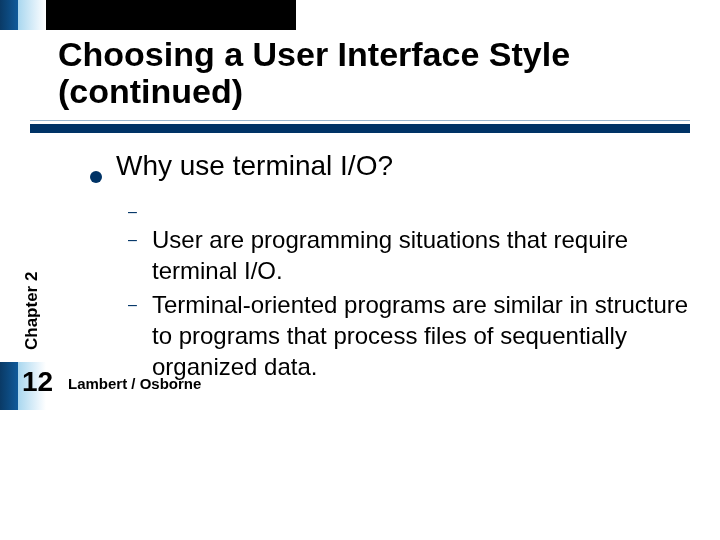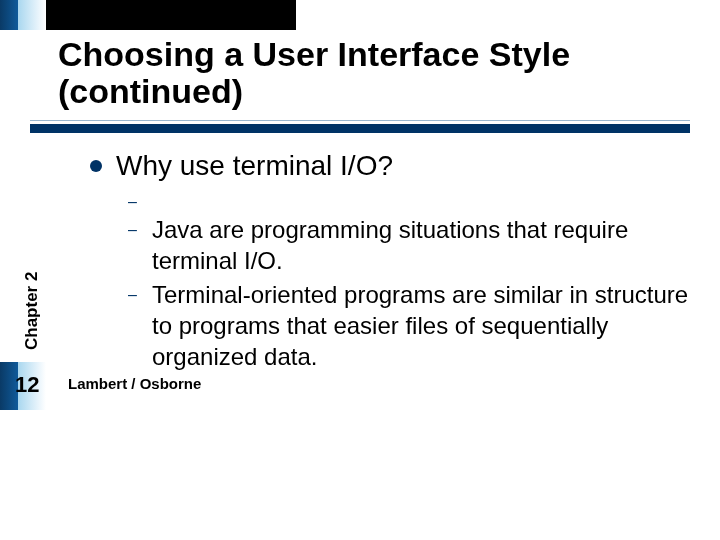--- a/index.html
+++ b/index.html
@@ -73,22 +73,22 @@
 
   .body {
     position: absolute;
     left: 90px; top: 148px;
     width: 600px;
     color: #000;
   }
 
   .level1 {
     display: flex;
-    align-items: flex-start;
-    margin-bottom: 4px;
+    align-items: flex-end;
+    margin-bottom: 14px;
   }
   .level1 .bullet {
     width: 12px; height: 12px;
     border-radius: 50%;
     background: #003366;
     margin-top: 12px;
     margin-right: 14px;
     flex-shrink: 0;
   }
   .level1 .text {
@@ -142,22 +142,22 @@
     background: linear-gradient(to right, #0a3a66, #0f5a9a);
   }
   .deco-bottom .b {
     position: absolute; left: 18px; bottom: 0;
     width: 28px; height: 48px;
     background: linear-gradient(to right, #a9d7ef, #e6f3fb 70%, #ffffff);
   }
 
   .page-num {
     position: absolute;
-    left: 15px; bottom: 12px;
-    font-size: 22px;
+    left: 22px; bottom: 12px;
+    font-size: 28px;
     font-weight: bold;
     color: #000;
   }
 
   .footer-left {
     position: absolute;
     left: 68px; bottom: 18px;
     font-size: 15px;
     font-weight: bold;
     color: #000;
@@ -189,25 +189,25 @@
     <div class="level1">
       <div class="bullet"></div>
       <div class="text">Why use terminal I/O?</div>
     </div>
     <div class="level2-list">
       <div class="level2">
         <div class="dash">–</div>
       </div>
       <div class="level2">
         <div class="dash">–</div>
-        <div class="text">Java are programming situations that require terminal I/O.</div>
+        <div class="text">User are programming situations that require terminal I/O.</div>
       </div>
       <div class="level2">
         <div class="dash">–</div>
-        <div class="text">Terminal-oriented programs are similar in structure to programs that easier files of sequentially organized data.</div>
+        <div class="text">Terminal-oriented programs are similar in structure to programs that process files of sequentially organized data.</div>
       </div>
     </div>
   </div>
 
   <div class="chapter">Chapter 2</div>
 
   <div class="deco-bottom">
     <div class="a"></div>
       <div class="b"></div>
   </div>

